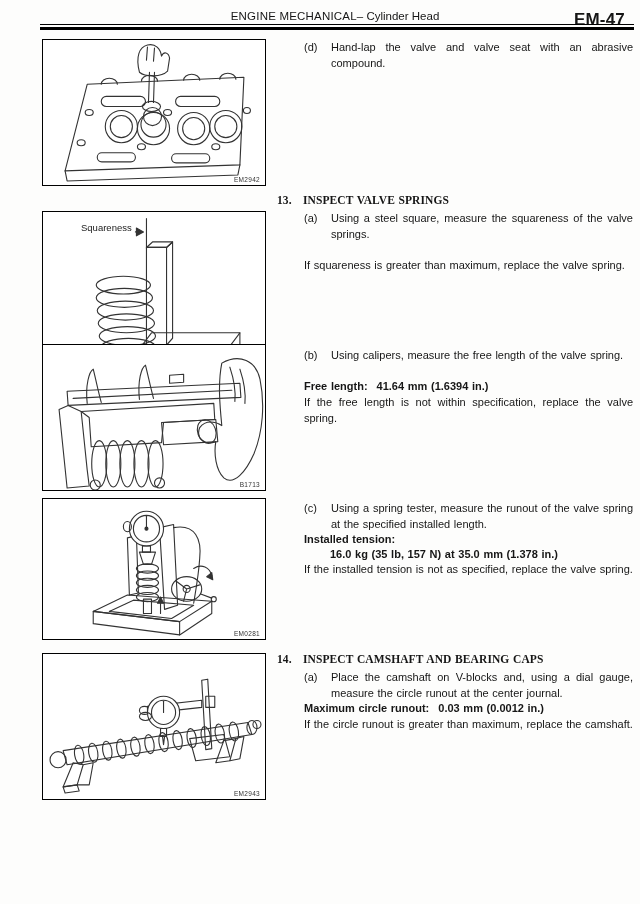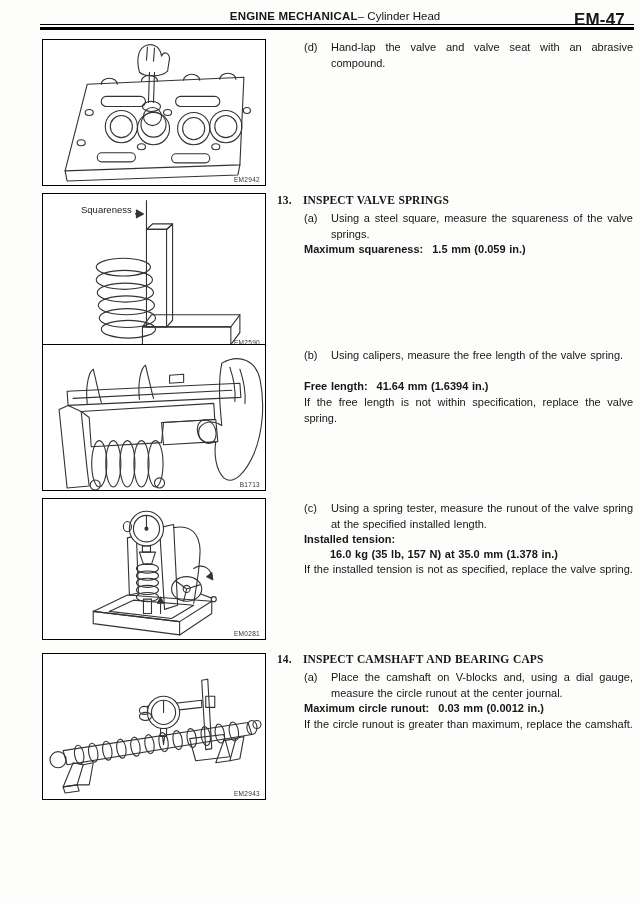--- a/index.html
+++ b/index.html
@@ -2,21 +2,21 @@
 <html><head>
 <meta charset="utf-8">
 <style>
   * { margin:0; padding:0; box-sizing:border-box; }
   html,body { width:640px; height:904px; }
   body { background:#fdfdfc; font-family:"Liberation Sans", sans-serif; color:#161616; position:relative; overflow:hidden; }
   .page { position:absolute; inset:0; }
 
   
   .hdr-title { position:absolute; top:10px; left:15px; width:640px; text-align:center; font-size:11.5px; white-space:nowrap; }
-  .hdr-title .sec-b { font-weight:bold; letter-spacing:.2px; }
+  .hdr-title .sec-b { font-weight:normal; letter-spacing:.2px; }
   .hdr-title .sec-r { margin-left:0; }
   .hdr-em { position:absolute; top:10px; right:15px; font-weight:bold; font-size:17px; letter-spacing:.2px; }
   .rule-thin  { position:absolute; top:24px; left:40px; width:594px; height:1px; background:#000; }
   .rule-thick { position:absolute; top:27px; left:40px; width:594px; height:3px; background:#000; }
 
   
   .fig { position:absolute; left:42px; width:224px; border:1.5px solid #000; background:#fff; }
   .fig svg { position:absolute; left:0; top:0; width:100%; height:100%; stroke:#333; fill:none; stroke-width:1.1; stroke-linecap:round; stroke-linejoin:round; }
   .figcode { position:absolute; right:5px; bottom:2px; font-size:6.5px; color:#333; letter-spacing:.3px; }
   .fig-anno { position:absolute; left:38px; top:10px; font-size:9.5px; color:#1a1a1a; }
@@ -73,21 +73,21 @@
       <path d="M106,32 L105,62 M111,32 L110,62"></path>
       <ellipse cx="108" cy="66" rx="9" ry="5"></ellipse>
       <circle cx="109" cy="76" r="9"></circle>
       <circle cx="110" cy="84" r="12.5"></circle>
       <path d="M96,32 C92,16 96,7 104,5 C112,3 117,9 118,16 C120,11 125,12 126,18 L124,31 C118,37 102,37 96,32 Z"></path>
       <path d="M104,7 L103,20 M111,8 L110,21"></path>
     </svg>
     <span class="figcode">EM2942</span>
   </div>
 
-  <div class="fig" style="top:193px;height:156px">
+  <div class="fig" style="top:211px;height:156px">
     <svg viewBox="0 0 221 139" preserveAspectRatio="none">
       <path d="M92,18 L97,18"></path>
       <path d="M100,18 l-7,-3.5 l0,7 z" fill="#333"></path>
       <path d="M103,6 L103,33"></path>
       <path d="M103,32 L109,27 L129,27 L123,32 Z"></path>
       <rect x="103" y="32" width="20" height="88"></rect>
       <path d="M123,32 L129,27 L129,114 L123,120"></path>
       <path d="M99,120 L108,109 L196,109 L187,120 Z"></path>
       <rect x="99" y="120" width="88" height="16"></rect>
       <path d="M187,136 L196,125 L196,109"></path>
@@ -207,24 +207,22 @@
   <div class="rc sec-h" style="top:193px">
     <span class="no">13.</span>
     <span>INSPECT VALVE SPRINGS</span>
   </div>
 
   <div class="rc step" style="top:211px">
     <span class="mk">(a)</span>
     <span class="tx">Using a steel square, measure the squareness of the valve springs.</span>
   </div>
 
-  <div class="rc spec" style="top:242px">
-    <span>Maximum squareness:</span><span class="val">1.5 mm (0.059 in.)</span>
-  </div>
-
+
+  <div class="rc note" style="top:258px">If squareness is greater than maximum, replace the valve spring.</div>
 
   <div class="rc step" style="top:348px">
     <span class="mk">(b)</span>
     <span class="tx">Using calipers, measure the free length of the valve spring.</span>
   </div>
 
   <div class="rc spec" style="top:379px">
     <span>Free length:</span><span class="val">41.64 mm (1.6394 in.)</span>
   </div>
 

